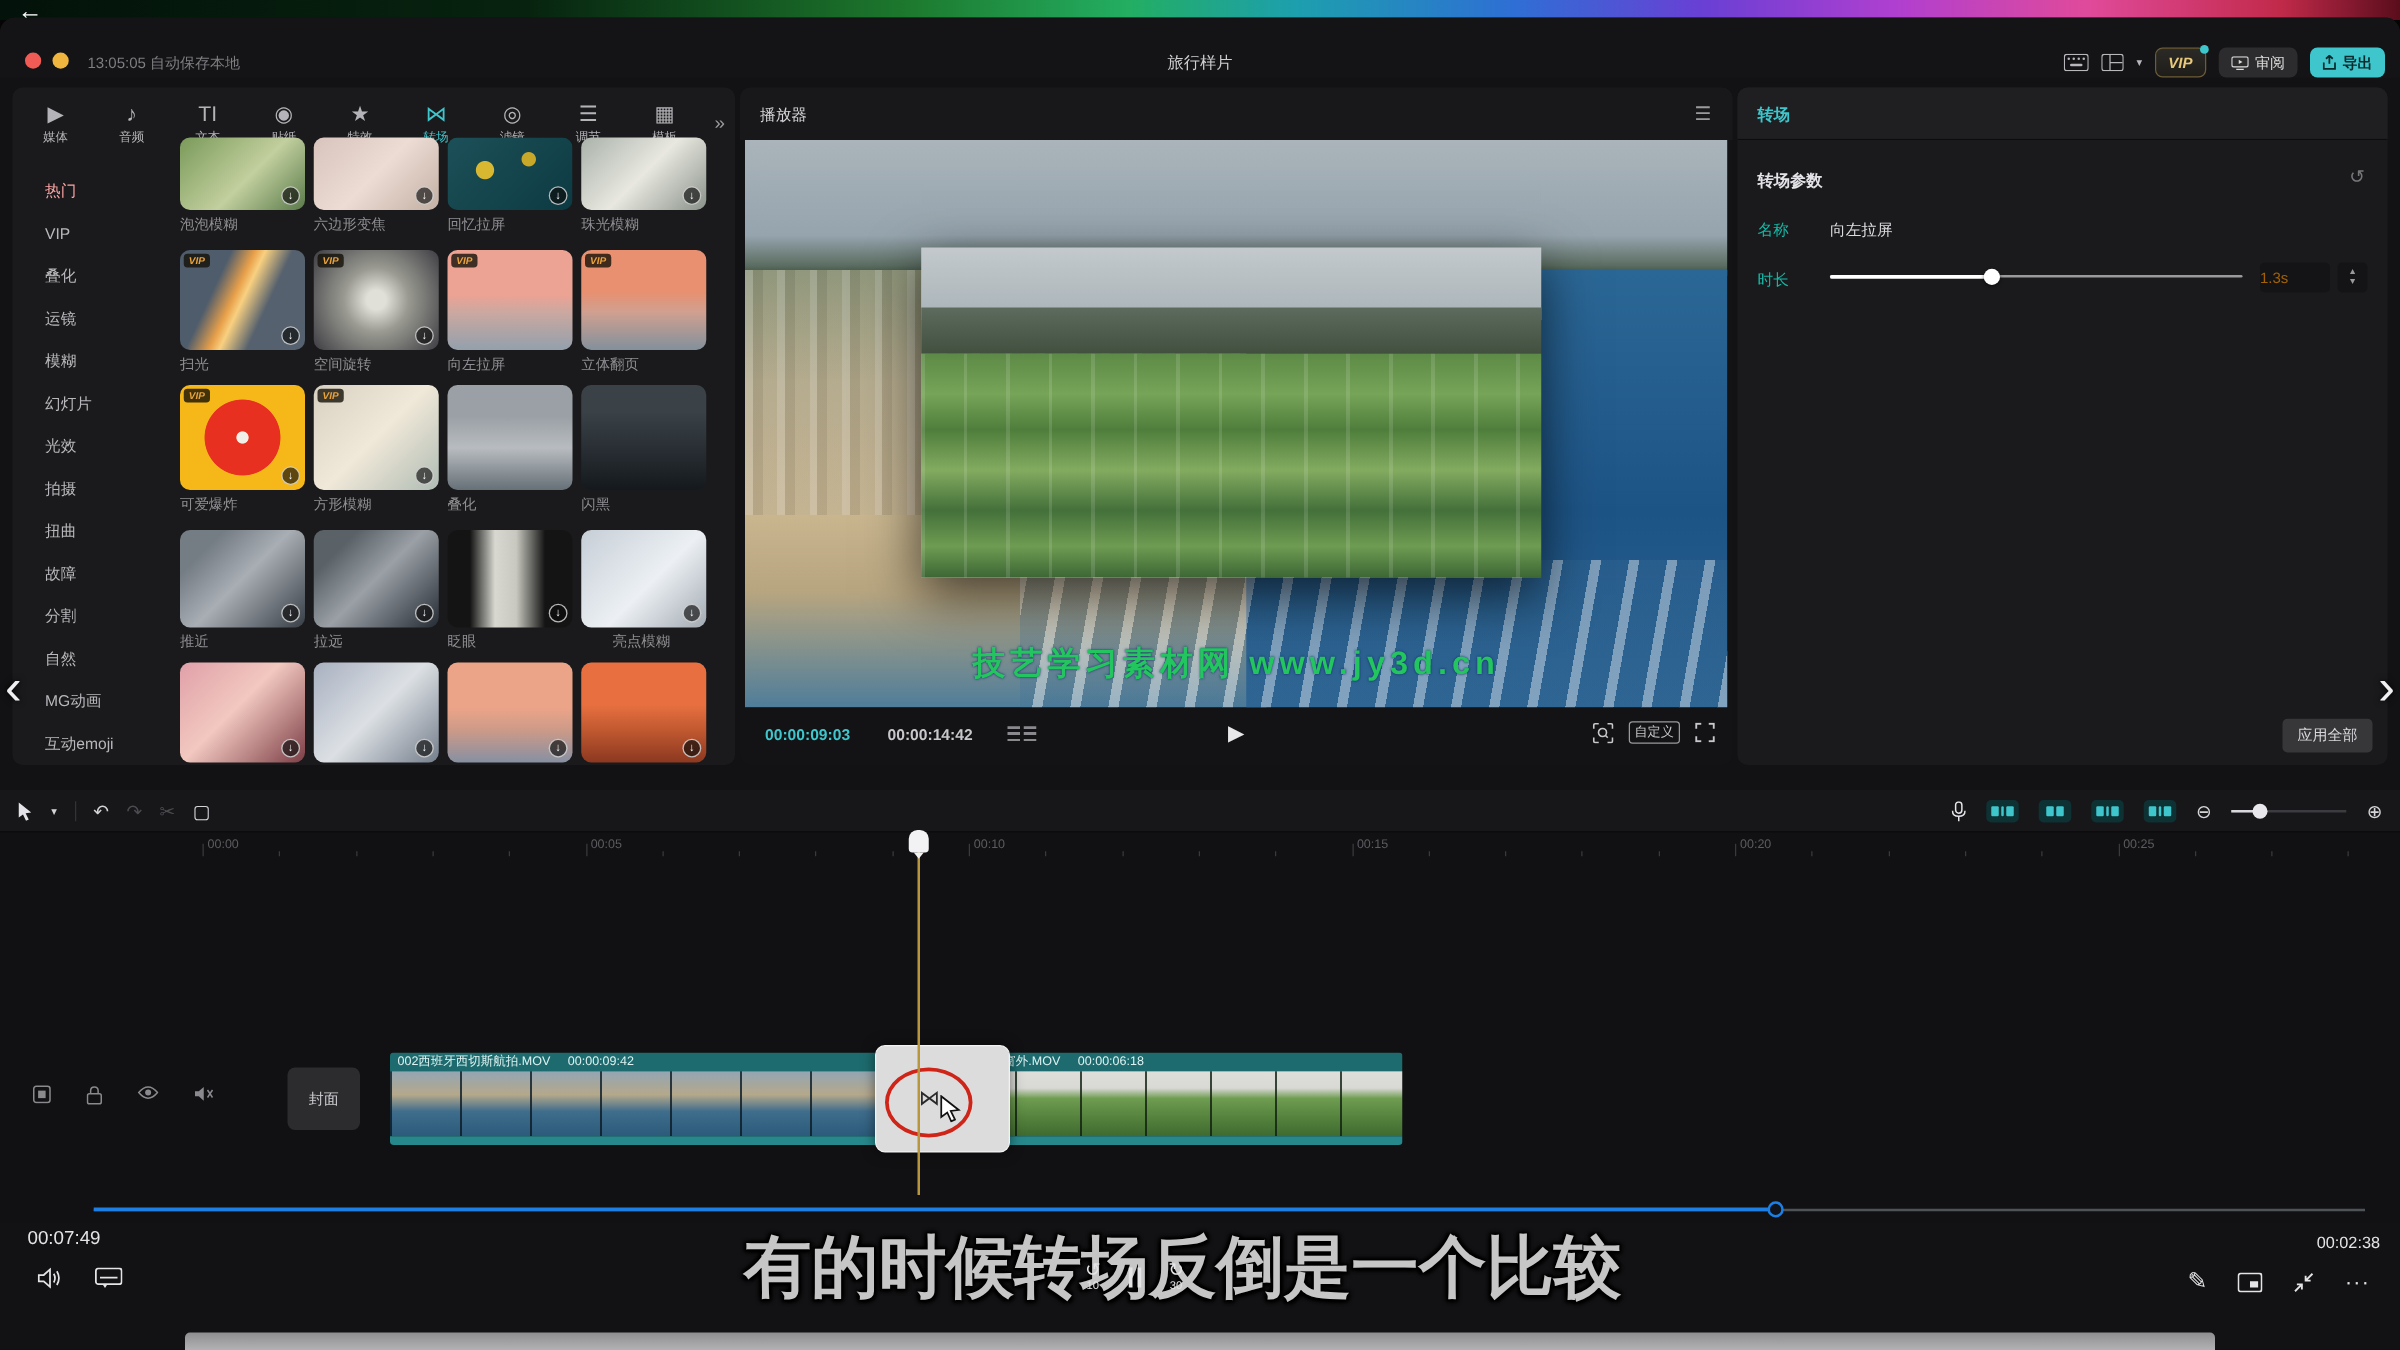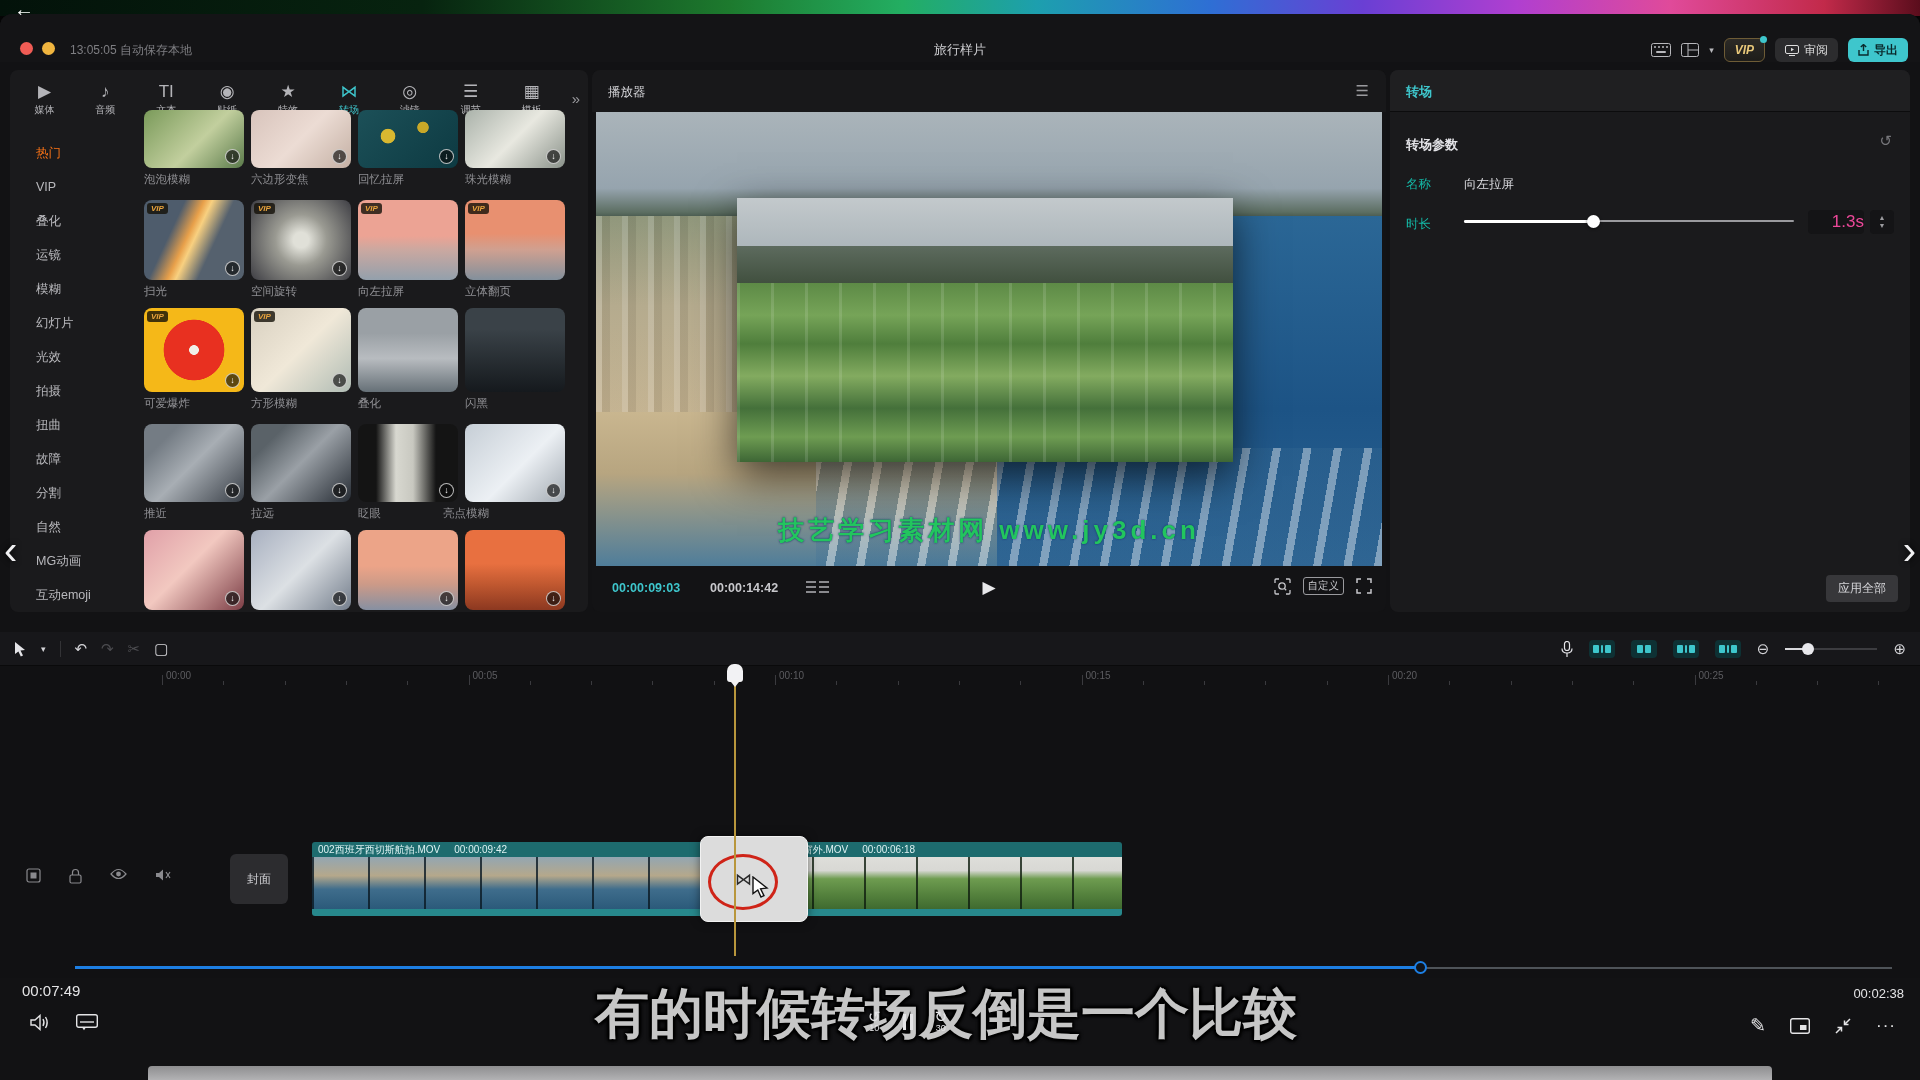--- a/index.html
+++ b/index.html
@@ -39,21 +39,21 @@
   .tool-row { position:absolute; top:4px; left:4px; right:26px; height:52px; display:flex; }
   .tool-item { width:62px; display:flex; flex-direction:column; align-items:center; justify-content:center; gap:2px; color:#b4b4b8; cursor:default; }
   .tool-item .glyph { font-size:17px; line-height:18px; }
   .tool-item .tlabel { font-size:10px; }
   .tool-item.active { color:#3ec6cc; }
   .tool-more { position:absolute; top:20px; right:8px; color:#9a9a9e; font-size:15px; }
 
   
   .side-list { position:absolute; top:66px; left:0; width:124px; bottom:0; }
   .side-item { height:34px; line-height:34px; padding-left:26px; font-size:12.5px; color:#b8b8bc; }
-  .side-item.selected { color:#f97316; }
+  .side-item.selected { color:#fca5a5; }
 
   
   .thumb { position:absolute; width:100px; border-radius:8px; overflow:hidden; }
   .thumb-label { position:absolute; width:104px; font-size:11.5px; color:#8f8f93; white-space:nowrap; overflow:hidden; }
   .vip-badge { position:absolute; top:3px; left:3px; background:rgba(20,16,8,.8); color:#e8a33d; font-size:8px; font-weight:bold; font-style:italic; padding:1px 4px; border-radius:3px; }
   .dl-badge { position:absolute; right:4px; bottom:4px; width:15px; height:15px; border-radius:50%; background:rgba(10,10,10,.65); border:1px solid rgba(255,255,255,.7); color:#fff; font-size:9px; line-height:13px; text-align:center; }
 
   
   .player-header { position:absolute; top:0; left:0; right:0; height:42px; background:#18181a; border-radius:8px 8px 0 0; }
   .player-title { position:absolute; top:14px; left:16px; font-size:12.5px; color:#d6d6da; }
@@ -99,21 +99,21 @@
   .insp-header { position:absolute; top:0; left:0; right:0; height:42px; background:#1f1f21; border-radius:8px 8px 0 0; border-bottom:1px solid #0c0c0d; }
   .insp-title { position:absolute; top:13px; left:16px; color:#3ec6cc; font-size:13px; font-weight:bold; }
   .insp-section { position:absolute; top:66px; left:16px; font-size:13px; font-weight:bold; color:#e4e4e8; }
   .insp-reset { position:absolute; top:62px; right:18px; color:#77777b; font-size:15px; }
   .insp-label { position:absolute; left:16px; font-size:12.5px; color:#14b8a6; }
   .insp-value { position:absolute; left:74px; font-size:12.5px; color:#dcdce0; }
   .dur-slider { position:absolute; top:121px; left:74px; width:330px; height:12px; }
   .dur-track { position:absolute; top:5px; left:0; right:0; height:2px; background:#9a9a9e; border-radius:1px; }
   .dur-fill { position:absolute; top:4.5px; left:0; width:39%; height:3px; background:#fff; border-radius:2px; }
   .dur-handle { position:absolute; top:0; left:39%; width:13px; height:13px; margin-left:-6px; border-radius:50%; background:#fff; box-shadow:0 1px 3px rgba(0,0,0,.6); }
-  .dur-valbox { position:absolute; top:110px; right:46px; width:56px; height:24px; background:#141416; border-radius:4px; text-align:right; line-height:24px; font-size:17px; color:#ec4899; }
+  .dur-valbox { position:absolute; top:110px; right:46px; width:56px; height:24px; background:#141416; border-radius:4px; text-align:left; line-height:24px; font-size:12px; color:#a16207; }
   .dur-step { position:absolute; top:110px; right:16px; width:24px; height:24px; background:#141416; border-radius:4px; color:#9a9a9e; font-size:7px; display:flex; flex-direction:column; align-items:center; justify-content:center; line-height:8px; }
   .apply-all { position:absolute; bottom:10px; right:12px; background:#37373a; color:#d8d8dc; font-size:12px; padding:5px 12px; border-radius:4px; }
 
   
   .timeline { position:absolute; top:618px; left:0; width:1920px; height:346px; background:#111113; }
   .tl-toolbar { position:absolute; top:0; left:0; right:0; height:34px; background:#17171a; border-bottom:1px solid #0a0a0b; }
   .tl-left { position:absolute; left:14px; top:0; height:34px; display:flex; align-items:center; gap:14px; }
   .tl-right { position:absolute; right:14px; top:0; height:34px; display:flex; align-items:center; gap:16px; }
   .tl-div { width:1px; height:16px; background:#333336; }
   .tl-ic { color:#d4d4d8; font-size:15px; display:flex; align-items:center; }
@@ -347,21 +347,21 @@
             <span class="dl-badge">↓</span>
           </div>
           <div class="thumb-label" style="left: 241px; top: 436px;">拉远</div>
           <div class="thumb" style="left: 348px; top: 354px; height: 78px; background: linear-gradient(90deg, rgb(20, 20, 20) 18%, rgb(216, 216, 208) 38%, rgb(200, 200, 192) 55%, rgb(20, 20, 20) 78%);">
             <span class="dl-badge">↓</span>
           </div>
           <div class="thumb-label" style="left: 348px; top: 436px;">眨眼</div>
           <div class="thumb" style="left: 455px; top: 354px; height: 78px; background: linear-gradient(135deg, rgb(198, 206, 214), rgb(236, 240, 244) 55%, rgb(162, 170, 178));">
             <span class="dl-badge">↓</span>
           </div>
-          <div class="thumb-label" style="left: 433px; top: 436px;">亮点模糊</div>
+          <div class="thumb-label" style="left: 480px; top: 436px;">亮点模糊</div>
           <div class="thumb" style="left: 134px; top: 460px; height: 80px; background: linear-gradient(135deg, rgb(224, 160, 168), rgb(242, 200, 192) 45%, rgb(124, 62, 70));">
             <span class="dl-badge">↓</span>
           </div>
           <div class="thumb" style="left: 241px; top: 460px; height: 80px; background: linear-gradient(135deg, rgb(168, 176, 192), rgb(220, 224, 228) 50%, rgb(116, 126, 140));">
             <span class="dl-badge">↓</span>
           </div>
           <div class="thumb" style="left: 348px; top: 460px; height: 80px; background: linear-gradient(rgb(236, 164, 136) 45%, rgb(204, 154, 136) 68%, rgb(134, 144, 162));">
             <span class="dl-badge">↓</span>
           </div>
           <div class="thumb" style="left: 455px; top: 460px; height: 80px; background: linear-gradient(rgb(232, 112, 64) 42%, rgb(192, 88, 48) 68%, rgb(140, 56, 32));">

